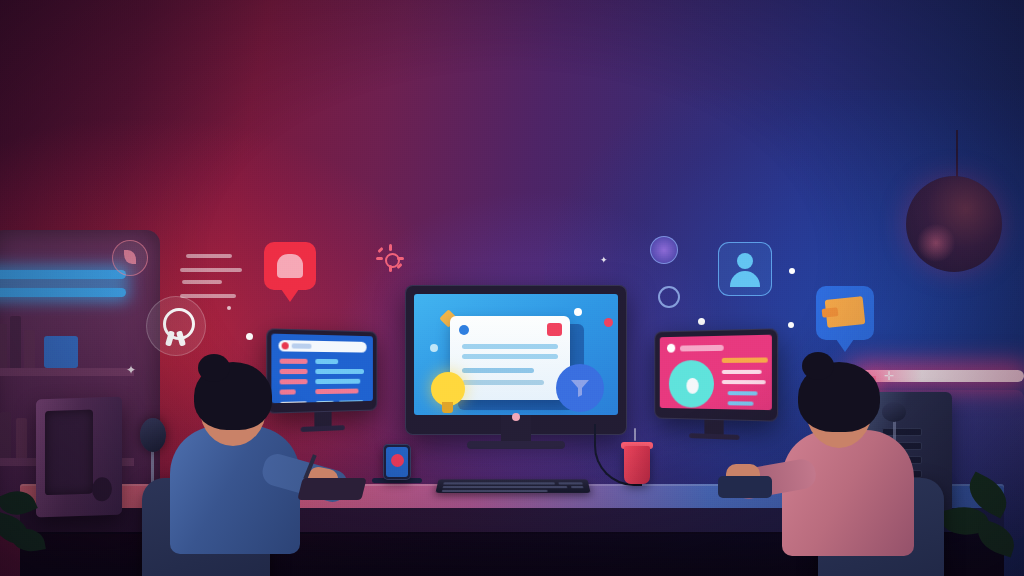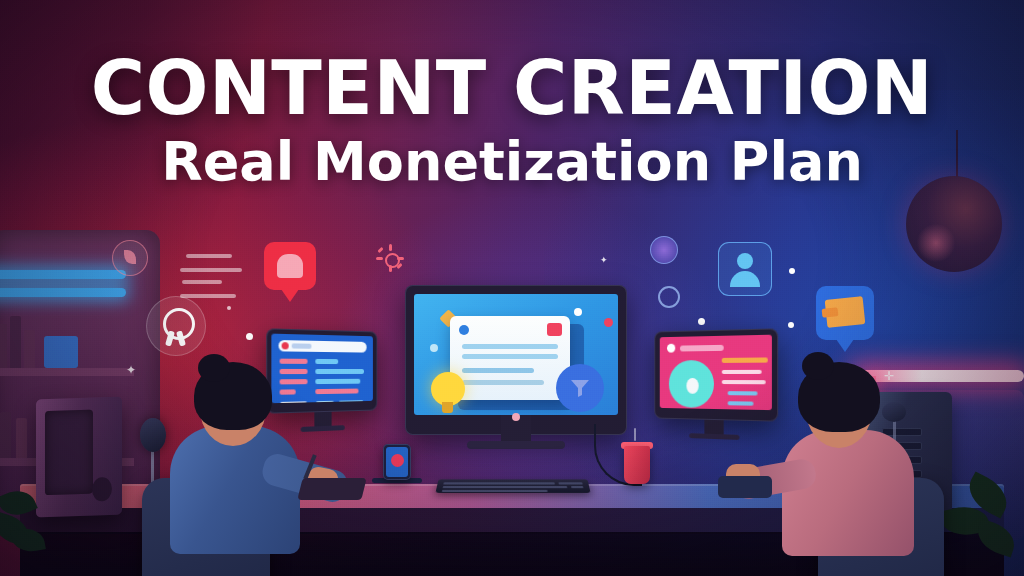--- a/index.html
+++ b/index.html
@@ -418,18 +418,14 @@
   </div>
   <div class="plant-r">
     <div class="leaf-r" style="left:44px;top:10px;width:44px;height:30px;transform:rotate(28deg);"></div>
     <div class="leaf-r" style="left:20px;top:36px;width:46px;height:30px;transform:rotate(-14deg);"></div>
     <div class="leaf-r" style="left:54px;top:54px;width:40px;height:28px;transform:rotate(18deg);"></div>
   </div>
 
   <div class="grain"></div>
   <div class="vignette"></div>
 
-  <div class="title-wrap">
-    <div class="title-main">CONTENT CREATION</div>
-    <div class="title-sub">Real Monetization Plan</div>
-  </div>
 
 </div>
 
 </body></html>

